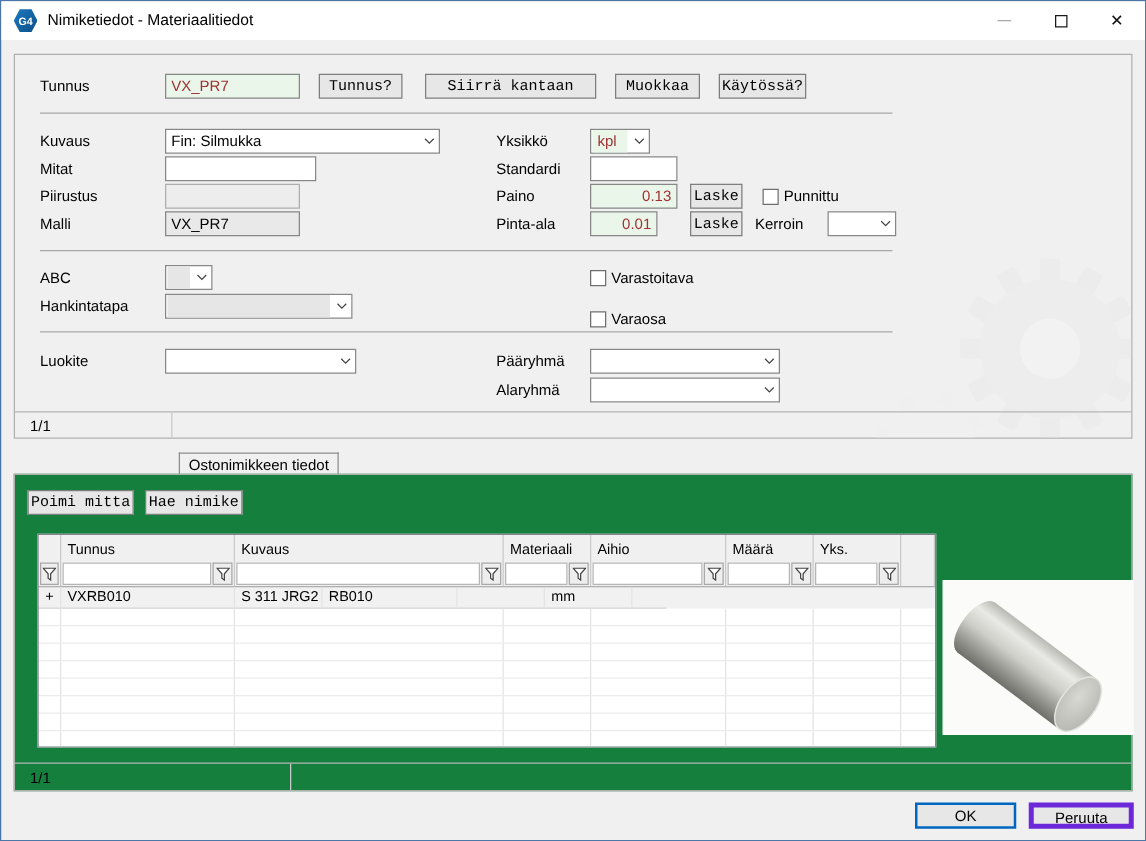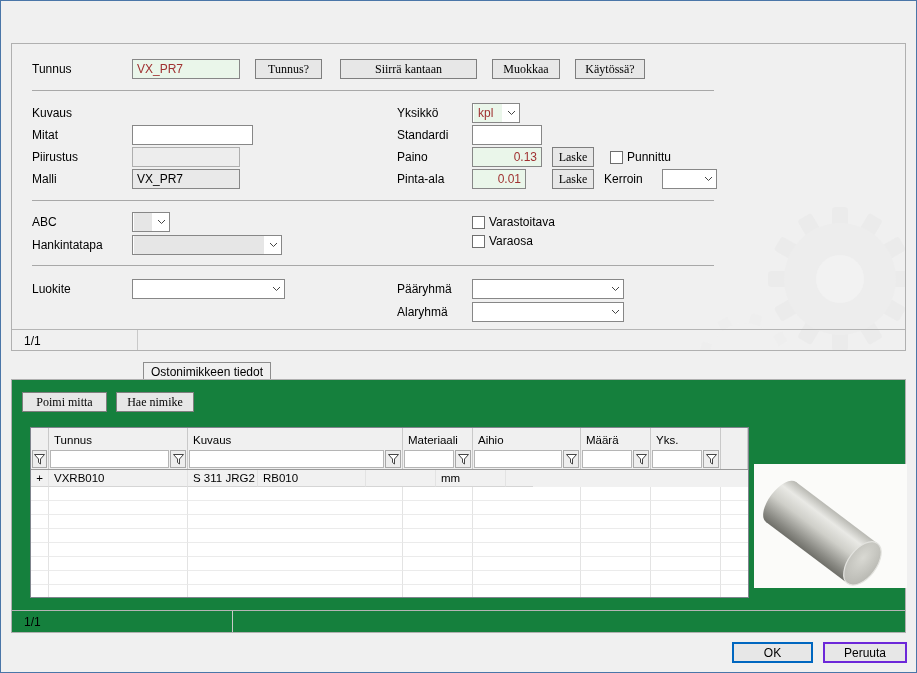--- a/index.html
+++ b/index.html
@@ -24,21 +24,21 @@
 
   
   .lbl { position:absolute; white-space:nowrap; font-size:12px; }
   .txt { position:absolute; height:20px; border:1px solid #878787; background:#fff;
          font-family:"Liberation Sans",sans-serif; font-size:12px; padding:0 4px; color:#000; }
   .txt.green { background:#eaf6ea; color:#a03232; }
   .txt.num { text-align:right; }
   .txt.disabled { background:#ededed; border-color:#aeaeae; }
   .txt.grayfill { background:#e9e9e9; }
   .btn { position:absolute; height:20px; border:1px solid #7e7e7e; background:#e7e7e7;
-         font-family:Liberation Serif, serif; font-size:12px; color:#000; padding:0; }
+         font-family:Liberation Mono, monospace; font-size:12px; color:#000; padding:0; }
   .sel { position:absolute; height:20px; border:1px solid #878787; background:#fff; display:flex; align-items:center; }
   .sel .selval { flex:1 1 auto; padding:2px 4px; font-size:12px; overflow:hidden; white-space:nowrap; height:100%; display:flex; align-items:center; }
   .sel .selval.green { background:#eaf6ea; color:#a03232; margin:1px; }
   .sel .selval.grayfill { background:#e6e6e6; margin:1px; }
   .chev { flex:0 0 16px; display:flex; align-items:center; justify-content:center; }
   .sep { position:absolute; height:1px; background:#a8a8a8; }
   .chk { position:absolute; display:flex; align-items:center; gap:4px; }
   .chk-box { width:13px; height:13px; border:1px solid #6e6e6e; background:#fff; display:inline-block; }
   .chk-label { font-size:12px; white-space:nowrap; }
 
@@ -88,27 +88,40 @@
                  border-top:1px solid #b5b5b5; }
   .grid-status .counter { position:absolute; left:12px; top:4px; }
   .grid-status .vdiv { position:absolute; left:220px; top:0; width:1px; height:100%; background:#c9c9c9; }
 
   
   .preview { position:absolute; left:742px; top:84px; width:153px; height:124px; background:#fbfbf9; }
 
   
   .footer-btn { position:absolute; height:21px; font-size:12px; background:#e7e7e7; }
   .ok { left:731px; top:641px; width:81px; border:2px solid #0067c0; }
-  .cancel { left:822px; top:641px; width:84px; border:2px solid #6d28d9; }
+  .cancel { left:822px; top:641px; width:84px; border:4px solid #6d28d9; }
 </style>
 </head>
 <body>
 
 <div class="window">
 
+  <div class="titlebar">
+    <div class="app-icon">G4</div>
+    <div class="title-text">Nimiketiedot - Materiaalitiedot</div>
+    <div class="win-btn min">
+        <span class="min-glyph"></span>
+      </div>
+    <div class="win-btn max">
+        <span class="max-glyph"></span>
+      </div>
+    <div class="win-btn close">
+        <span class="close-glyph">✕</span>
+      </div>
+  </div>
 
   <div class="form-panel">
 
     <svg class="watermark" width="230" height="230" viewBox="0 0 230 230">
       <g fill="#e9e9e9">
         <g transform="translate(150,115)">
           <rect x="-8" y="-72" width="16" height="22" rx="3" transform="rotate(0)"></rect>
           <rect x="-8" y="-72" width="16" height="22" rx="3" transform="rotate(30)"></rect>
           <rect x="-8" y="-72" width="16" height="22" rx="3" transform="rotate(60)"></rect>
           <rect x="-8" y="-72" width="16" height="22" rx="3" transform="rotate(90)"></rect>
@@ -140,20 +153,28 @@
     <span class="lbl" style="left:20px;top:18px">Tunnus</span>
     <input class="txt green" style="left: 120px; top: 15px; width: 108px;" readonly="" value="VX_PR7">
     <button class="btn" style="left:243px;top:15px;width:67px">Tunnus?</button>
     <button class="btn" style="left:328px;top:15px;width:137px">Siirrä kantaan</button>
     <button class="btn" style="left:480px;top:15px;width:68px">Muokkaa</button>
     <button class="btn" style="left:563px;top:15px;width:70px">Käytössä?</button>
 
     <div class="sep" style="left:20px;top:46px;width:682px"></div>
 
     <span class="lbl" style="left:20px;top:62px">Kuvaus</span>
+    <div class="sel" style="left:120px;top:59px;width:220px">
+      <span class="selval">Fin: Silmukka</span>
+      <span class="chev">
+          <svg width="9" height="6">
+            <polyline points="1,1 4.5,4.5 8,1" fill="none" stroke="#444" stroke-width="1"></polyline>
+          </svg>
+        </span>
+    </div>
     <span class="lbl" style="left:385px;top:62px">Yksikkö</span>
     <div class="sel" style="left:460px;top:59px;width:48px">
       <span class="selval green">kpl</span>
       <span class="chev">
           <svg width="9" height="6">
             <polyline points="1,1 4.5,4.5 8,1" fill="none" stroke="#444" stroke-width="1"></polyline>
           </svg>
         </span>
     </div>
 
@@ -205,21 +226,21 @@
 
     <span class="lbl" style="left:20px;top:194px">Hankintatapa</span>
     <div class="sel" style="left:120px;top:191px;width:150px">
       <span class="selval grayfill"></span>
       <span class="chev">
           <svg width="9" height="6">
             <polyline points="1,1 4.5,4.5 8,1" fill="none" stroke="#444" stroke-width="1"></polyline>
           </svg>
         </span>
     </div>
-    <div class="chk" style="left:460px;top:190px">
+    <div class="chk" style="left:460px;top:204px">
       <span class="chk-box"></span>
       <span class="chk-label">Varaosa</span>
     </div>
 
     <div class="sep" style="left:20px;top:221px;width:682px"></div>
 
     <span class="lbl" style="left:20px;top:238px">Luokite</span>
     <div class="sel" style="left:120px;top:235px;width:153px">
       <span class="selval"></span>
       <span class="chev">

